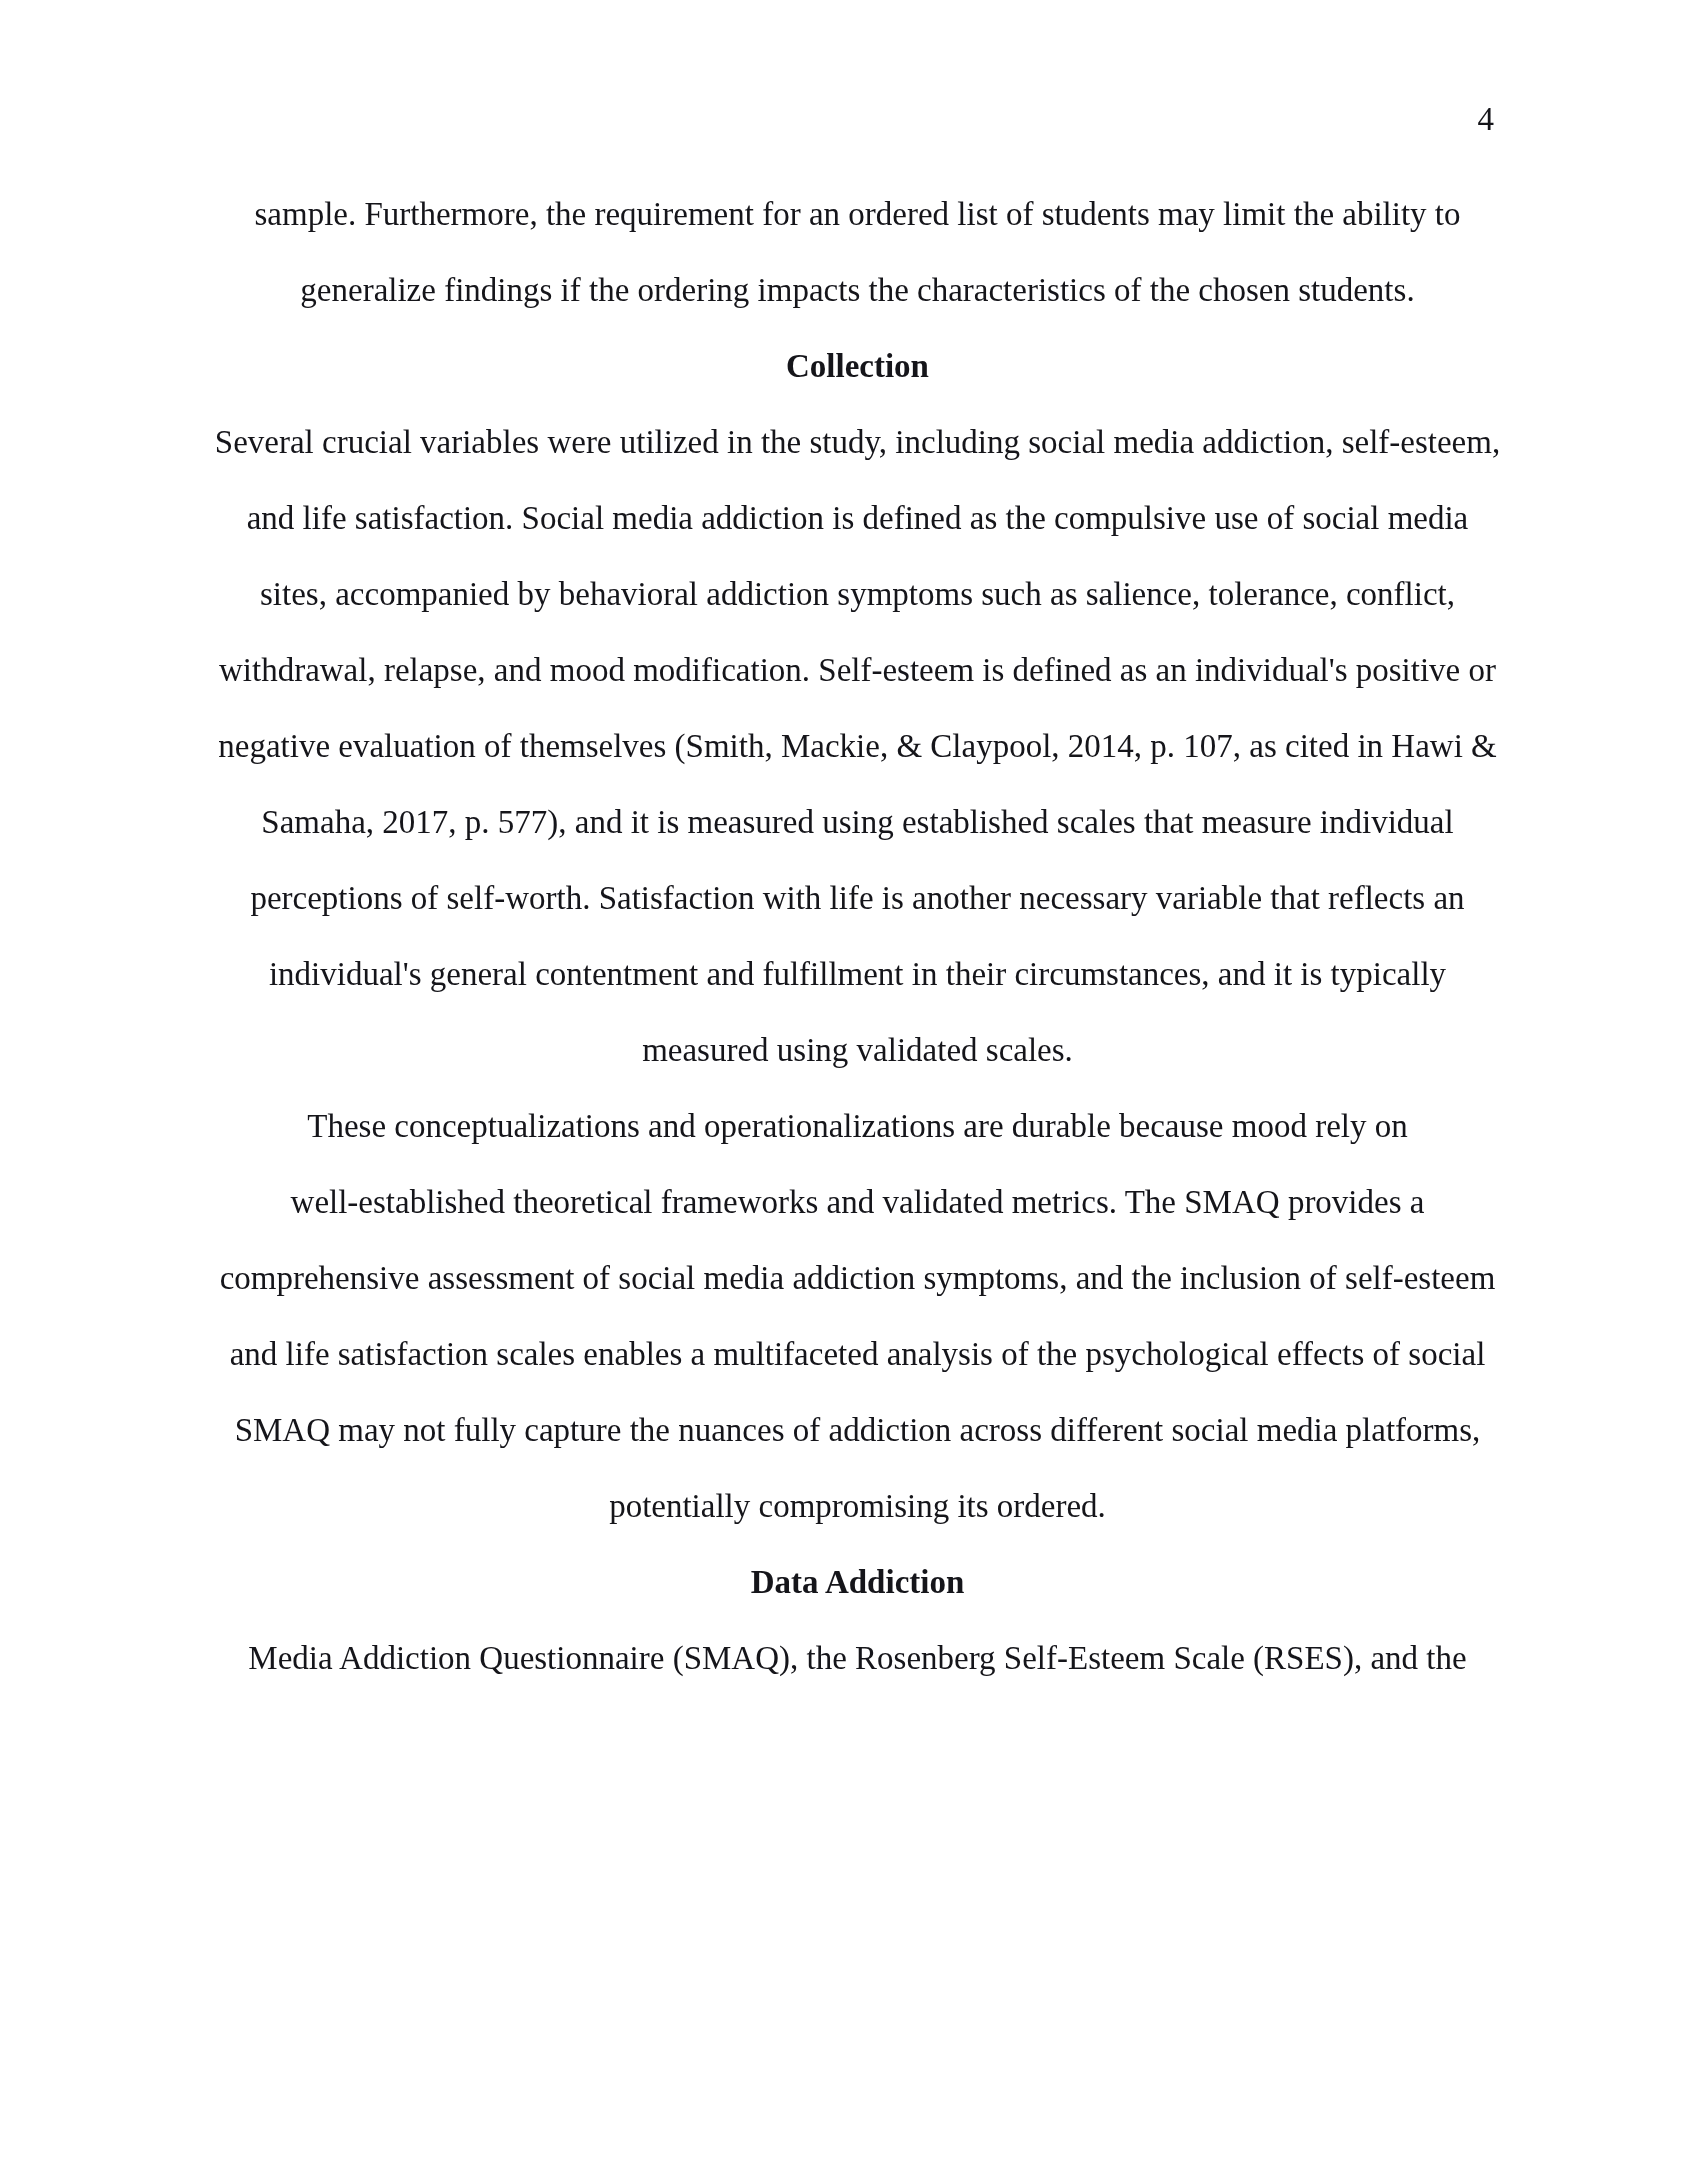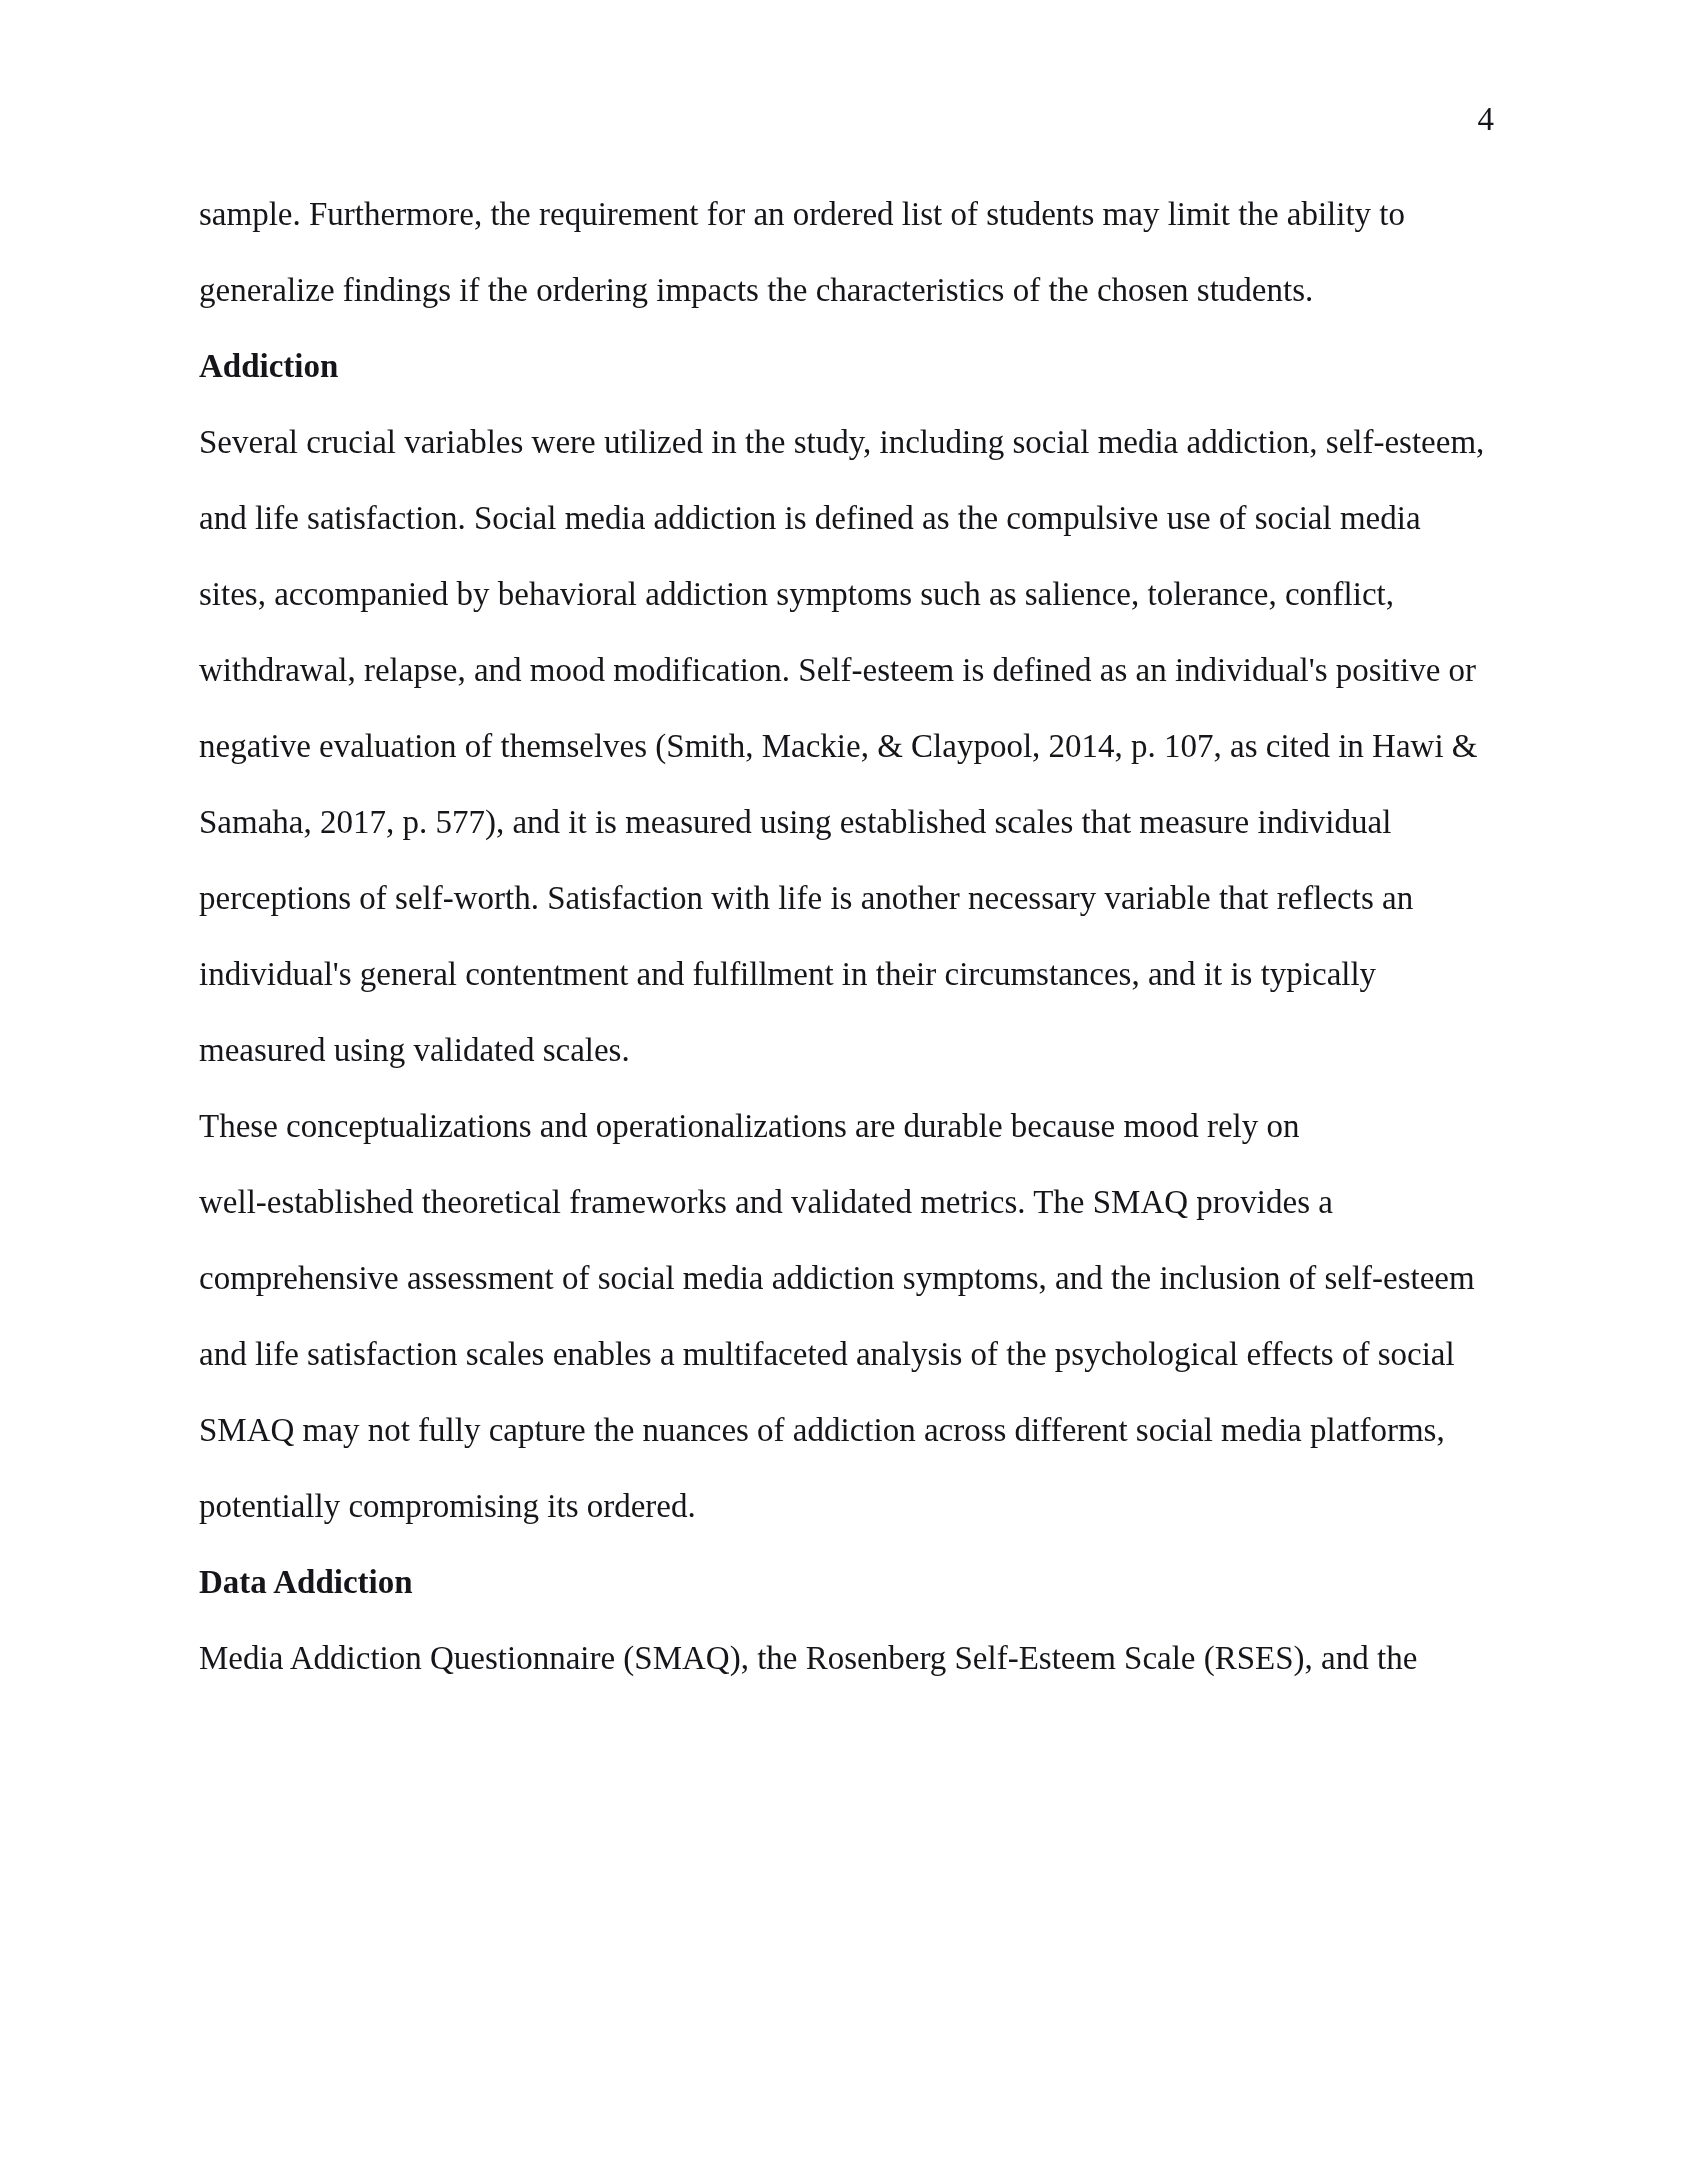--- a/index.html
+++ b/index.html
@@ -26,20 +26,21 @@
     right: 191px;
     font-size: 33px;
     line-height: 39px;
     text-align: right;
   }
   .content {
     position: absolute;
     left: 199px;
     top: 176px;
     width: 1317px;
+    text-align: center;
   }
   .line {
     font-size: 33px;
     line-height: 76px;
     height: 76px;
     white-space: nowrap;
     font-weight: normal;
   }
   .heading {
     font-weight: bold;
@@ -50,21 +51,21 @@
 
 <div class="page">
 
   <div class="page-number">4</div>
 
   <div class="content">
 
     <div class="line">sample. Furthermore, the requirement for an ordered list of students may limit the ability to</div>
     <div class="line">generalize findings if the ordering impacts the characteristics of the chosen students.</div>
 
-    <div class="line heading">Addiction</div>
+    <div class="line heading">Collection</div>
 
     <div class="line">Several crucial variables were utilized in the study, including social media addiction, self-esteem,</div>
     <div class="line">and life satisfaction. Social media addiction is defined as the compulsive use of social media</div>
     <div class="line">sites, accompanied by behavioral addiction symptoms such as salience, tolerance, conflict,</div>
     <div class="line">withdrawal, relapse, and mood modification. Self-esteem is defined as an individual's positive or</div>
     <div class="line">negative evaluation of themselves (Smith, Mackie, &amp; Claypool, 2014, p. 107, as cited in Hawi &amp;</div>
     <div class="line">Samaha, 2017, p. 577), and it is measured using established scales that measure individual</div>
     <div class="line">perceptions of self-worth. Satisfaction with life is another necessary variable that reflects an</div>
     <div class="line">individual's general contentment and fulfillment in their circumstances, and it is typically</div>
     <div class="line">measured using validated scales.</div>

